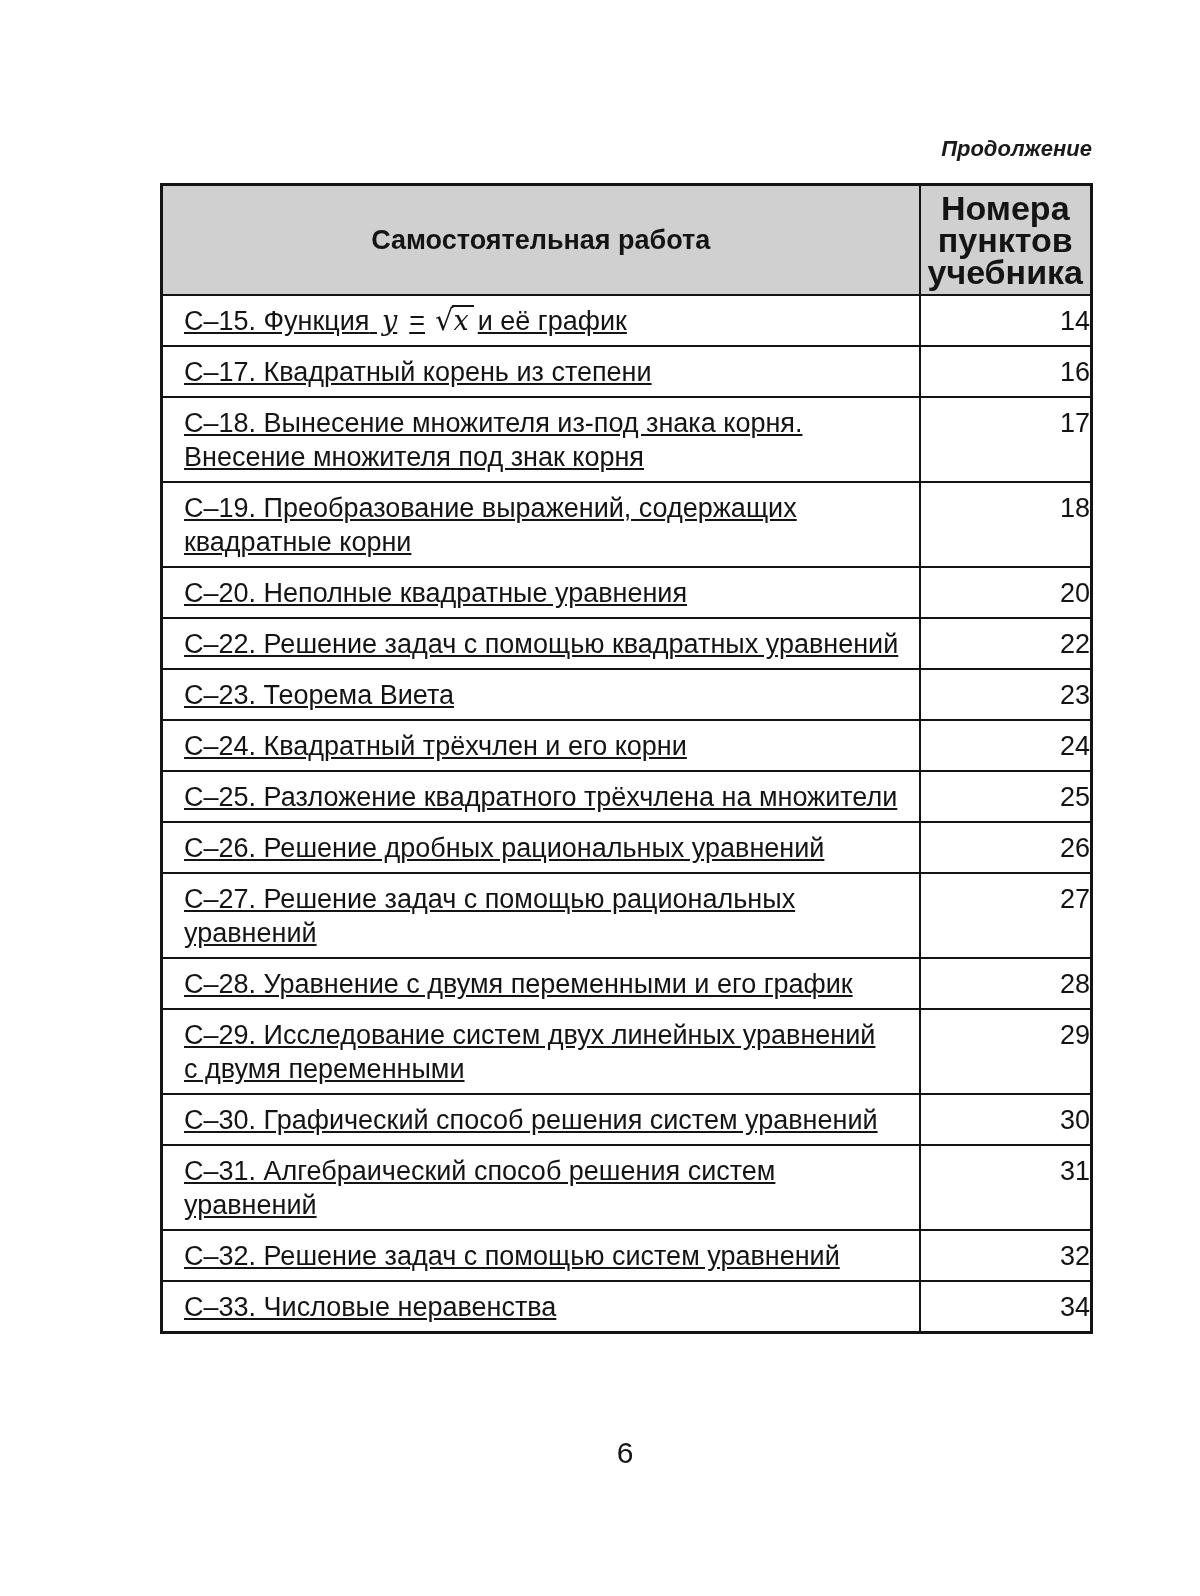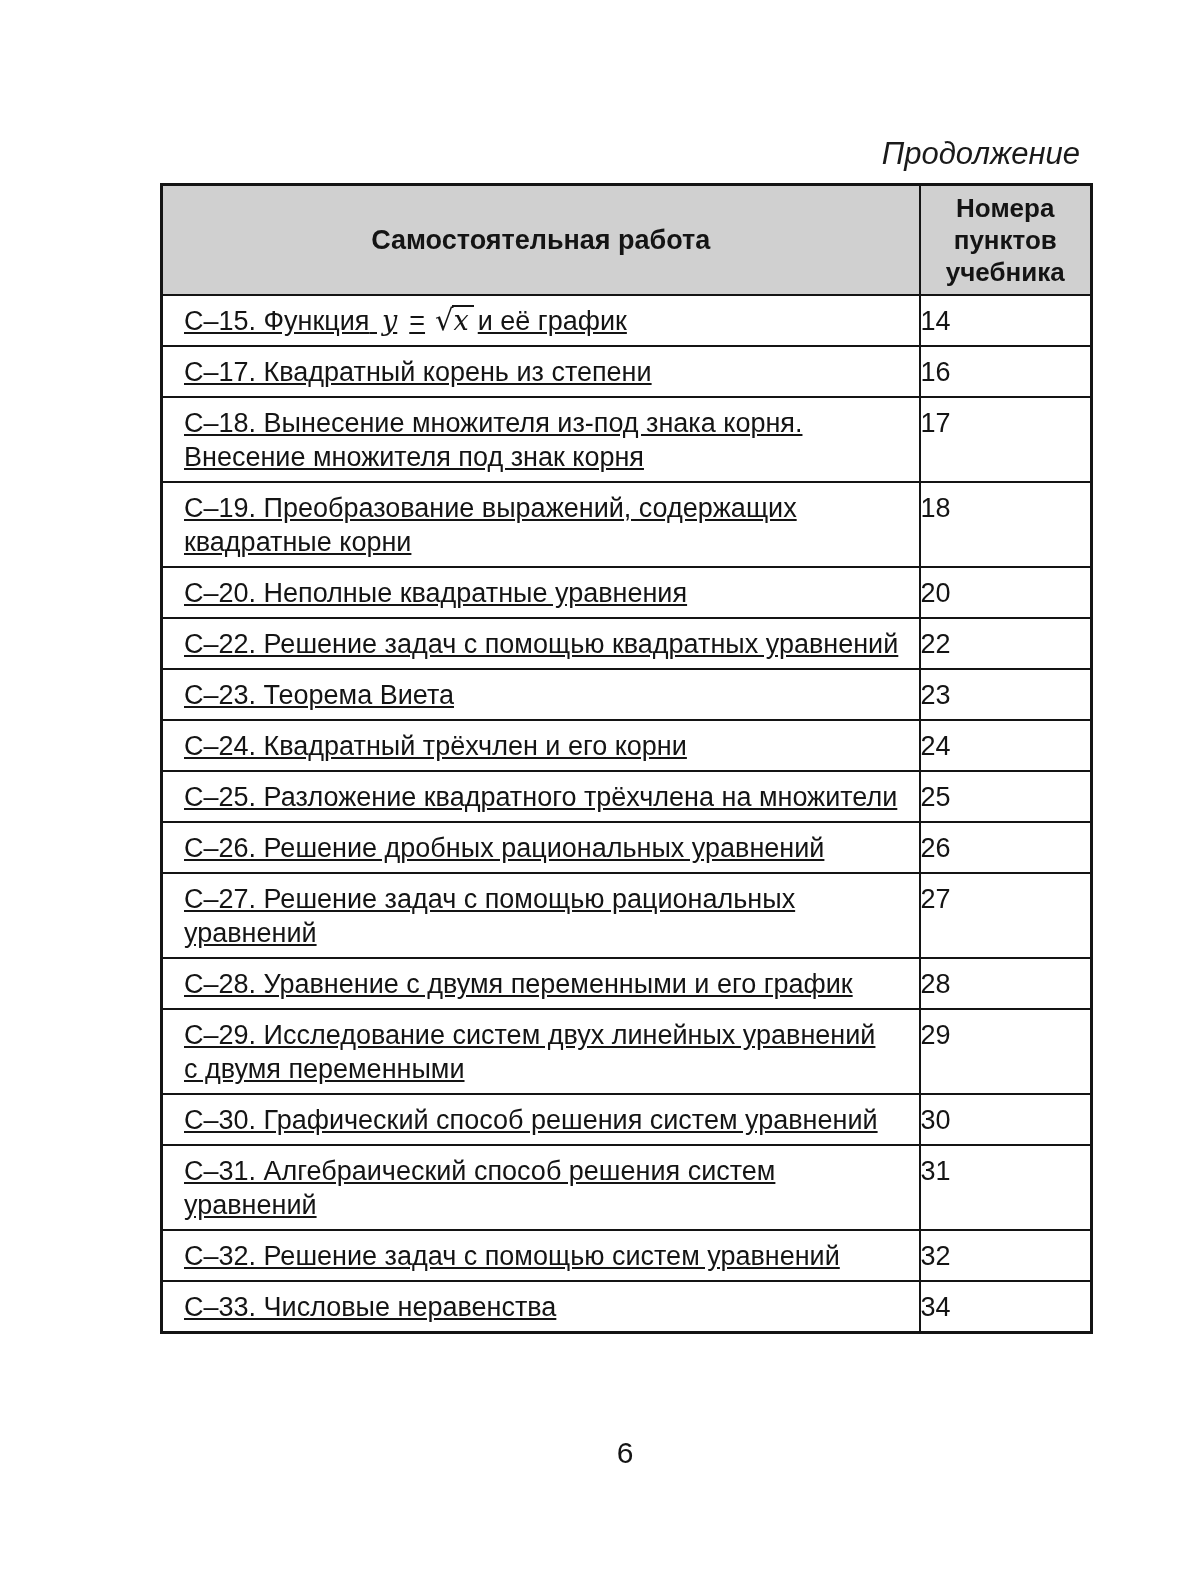--- a/index.html
+++ b/index.html
@@ -8,24 +8,25 @@
     width: 1200px;
     height: 1596px;
     background: #ffffff;
     font-family: "Liberation Sans", sans-serif;
     color: #141414;
     overflow: hidden;
   }
   .continuation {
     position: absolute;
     top: 136px;
-    right: 120px;
-    font-size: 31px;
+    right: 108px;
+    font-size: 22px;
     font-style: italic;
     color: #1a1a1a;
+    font-weight: bold;
   }
   table.toc {
     position: absolute;
     left: 160px;
     top: 183px;
     width: 930px;
     border-collapse: collapse;
     table-layout: fixed;
     border: 3px solid #141414;
   }
@@ -36,37 +37,37 @@
     background: #d0d0d0;
     height: 108px;
     vertical-align: middle;
     text-align: center;
     font-weight: bold;
     padding: 0;
     border-bottom: 3px solid #141414;
   }
   th.col-work-h { font-size: 27px; }
   th.col-num-h {
-    font-size: 26px;
+    font-size: 34px;
     line-height: 32px;
     white-space: pre-line;
   }
   td.cell-label {
     font-size: 27px;
     line-height: 34px;
     padding: 8px 18px 7px 21px;
     vertical-align: top;
     white-space: pre-line;
     text-decoration: underline;
   }
   td.cell-number {
     font-size: 27px;
     line-height: 34px;
     padding: 8px 0 7px 0;
-    text-align: left;
+    text-align: right;
     vertical-align: top;
   }
   .math { white-space: nowrap; }
   .mvar {
     font-family: "DejaVu Serif", serif;
     font-style: italic;
     margin: 0 2px 0 5px;
   }
   .eq { margin: 0 10px; }
   .sqrt { white-space: nowrap; }

